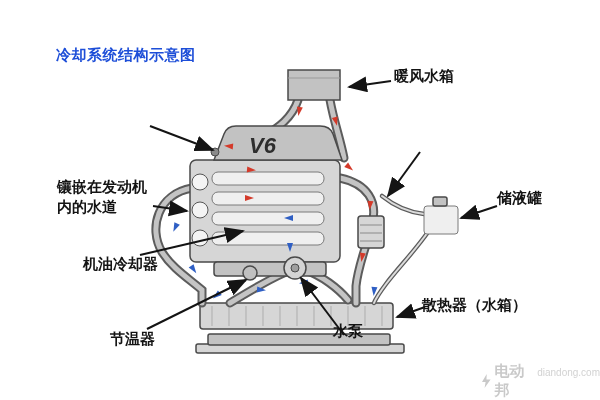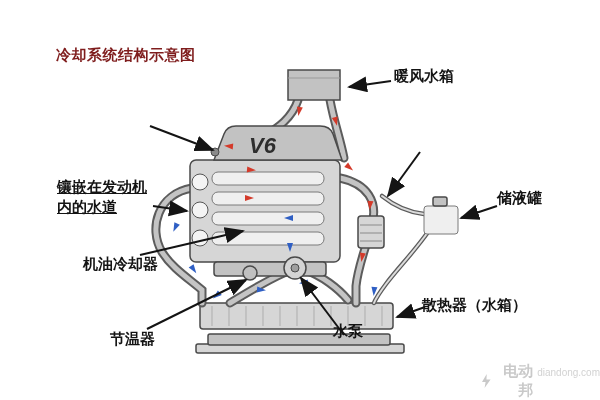--- a/index.html
+++ b/index.html
@@ -1,25 +1,25 @@
 <!DOCTYPE html>
 <html style="--hot_flow: #d43a2a; --cold_flow: #2f5fc4; --annotation: #141414; --wm: #c9c9c9;"><head>
 <meta charset="utf-8">
 <style>
   * { margin:0; padding:0; box-sizing:border-box; }
   html,body { width:600px; height:400px; background:#ffffff;
               font-family:"Liberation Sans","DejaVu Sans",sans-serif; }
   .canvas { position:relative; width:600px; height:400px; background:#fff; overflow:hidden; }
   .art { position:absolute; left:0; top:0; }
   .title { position:absolute; left:56px; top:46px; font-size:15px; font-weight:bold;
-           color:#7f1d1d; letter-spacing:.5px; white-space:nowrap; }
+           color:#1d4ed8; letter-spacing:.5px; white-space:nowrap; }
   .lbl { position:absolute; font-size:15px; font-weight:bold; color:#141414;
          line-height:1.32; white-space:nowrap; }
-  .lbl.wrap { white-space:normal; width:97px;text-decoration:underline; }
-  .watermark { position:absolute; left:482px; top:362px; display:flex; align-items:baseline; gap:4px;text-align:right; }
+  .lbl.wrap { white-space:normal; width:97px; }
+  .watermark { position:absolute; left:482px; top:362px; display:flex; align-items:baseline; gap:4px; }
   .wm-bolt { width:10px; height:14px; align-self:center;
              background:var(--wm,#c9c9c9);
              clip-path:polygon(55% 0,0 58%,42% 58%,30% 100%,100% 40%,52% 40%); }
   .wm-brand { font-size:15px; font-weight:bold; color:var(--wm,#c9c9c9); }
   .wm-site  { font-size:10px; color:#d2d2d2; }
   .pipe-o { fill:none; stroke:#5c5c5c; stroke-width:9;  stroke-linecap:round; }
   .pipe-i { fill:none; stroke:#c4c4c4; stroke-width:5;  stroke-linecap:round; }
   .hose-o { fill:none; stroke:#5c5c5c; stroke-width:4.5; stroke-linecap:round; }
   .hose-i { fill:none; stroke:#dcdcdc; stroke-width:2;   stroke-linecap:round; }
   .ann    { stroke:var(--annotation,#141414); stroke-width:2; }

